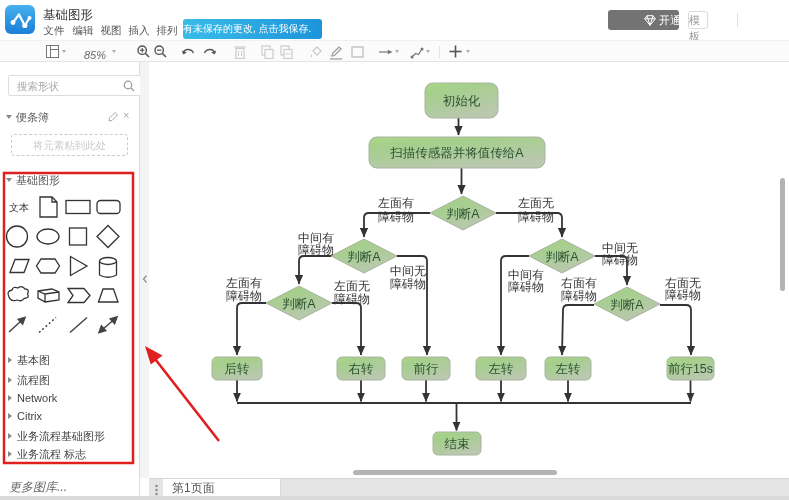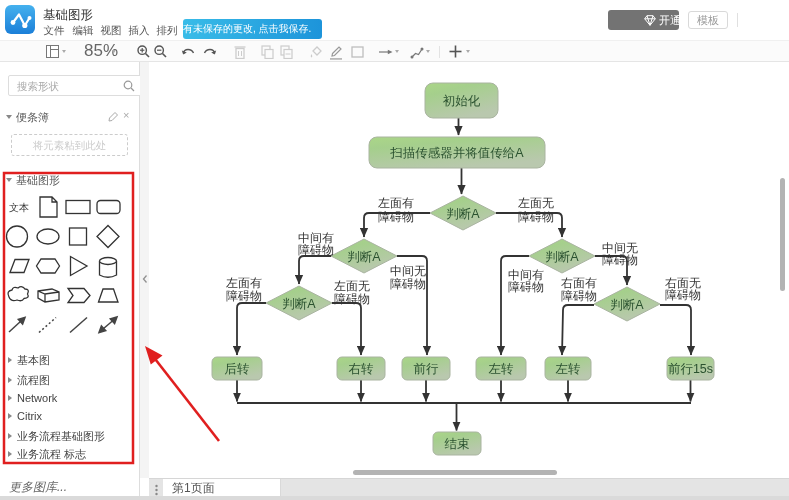--- a/index.html
+++ b/index.html
@@ -9,30 +9,30 @@
 #header { position:absolute; left:0; top:0; width:789px; height:40px; background:#fff; }
 #logo { position:absolute; left:5px; top:5px; width:30px; height:29px; border-radius:6px;
   background:linear-gradient(180deg,#45b1ee 0%,#1b7fd8 100%); }
 #title { position:absolute; left:43px; top:7px; font-size:12.5px; color:#333; }
 .menu { position:absolute; top:24px; font-size:10.5px; color:#555; }
 #tooltip { position:absolute; left:183px; top:19px; width:139px; height:20px; border-radius:3px;
   background:linear-gradient(90deg,#39bce8,#1d94da); color:#fff; font-size:10.5px;
   line-height:20px; text-align:left; white-space:nowrap; font-size:10px !important; }
 #btn-vip { position:absolute; left:608px; top:10px; width:71px; height:20px; border-radius:3px;
   background:#737373; color:#fff; font-size:11px; line-height:20px; text-align:center; white-space:nowrap;padding-left:36px; }
-#btn-tpl { position:absolute; left:688px; top:11px; width:40px; height:18px; border-radius:3px;
-  background:#fff; border:1px solid #d9d9d9; color:#999; font-size:11px; line-height:16px; text-align:center; }
+#btn-tpl { position:absolute; left:688px; top:11px; width:20px; height:18px; border-radius:3px;
+  background:#fff; border:1px solid #d9d9d9; color:#999; font-size:11px; line-height:16px; text-align:left; }
 #hsep { position:absolute; left:737px; top:13px; width:1px; height:14px; background:#e0e0e0; }
 #btn-exp { position:absolute; left:749px; top:11px; width:31px; height:16px; border-radius:3px;
   background:#1fb0ea; color:#fff; font-size:11px; line-height:18px; text-align:center;margin-left:40px; }
 
 #toolbar { position:absolute; left:0; top:40px; width:789px; height:22px; background:#fbfbfb;
   border-top:1px solid #f0f0f0; border-bottom:1px solid #e5e5e5; }
 .caret { position:absolute; width:0; height:0; border-left:2.5px solid transparent; border-right:2.5px solid transparent; border-top:3.5px solid #aaa; }
-#zoomtxt { position:absolute; left:84px; top:0; font-size:17px; color:#666; }
+#zoomtxt { position:absolute; left:84px; top:8px; font-size:11px; color:#666;font-style:italic; }
 
 #panel { position:absolute; left:0; top:62px; width:140px; height:438px; background:#fff; border-right:1px solid #ddd; }
 #search { position:absolute; left:8px; top:13px; width:134px; height:21px; border:1px solid #ddd; border-radius:2px; background:#fff; }
 #search span { position:absolute; left:8px; top:4px; font-size:10.5px; color:#aaa; }
 .phead { position:absolute; font-size:11px; color:#555; }
 .ptri { display:inline-block; width:0; height:0; border-top:3.5px solid transparent; border-bottom:3.5px solid transparent; border-left:4.5px solid #888; margin-right:5px; vertical-align:1px; }
 .ptrid { display:inline-block; width:0; height:0; border-left:3.5px solid transparent; border-right:3.5px solid transparent; border-top:4.5px solid #888; margin-right:4px; vertical-align:2px; }
 #dropzone { position:absolute; left:11px; top:72px; width:117px; height:22px; border:1px dashed #ccc; border-radius:3px;
   color:#ccc; font-size:10.5px; text-align:center; line-height:20px; }
 .sect { position:absolute; left:8px; font-size:11px; color:#444; }

